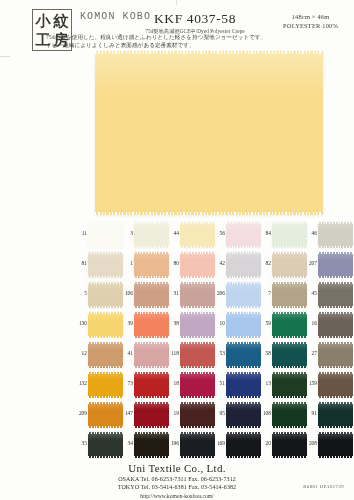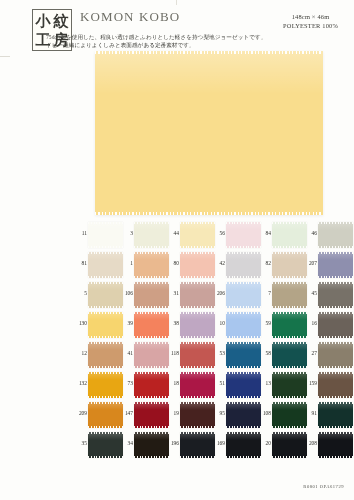--- a/index.html
+++ b/index.html
@@ -32,22 +32,22 @@
     width: 50%; height: 50%;
     font-family: "DejaVu Serif", serif;
     font-size: 15px; line-height: 20px;
     color: #3a3a34; text-align: center;
     font-weight: 600;
   }
   .brand-lines {
     position: absolute; left: 80px; top: 11px;
   }
   .brand-lines div {
-    font-size: 13px; letter-spacing: 1.1px;
-    color: #6e6e66; line-height: 12px;
+    font-size: 10px; letter-spacing: 1.1px;
+    color: #6e6e66; line-height: 12px; font-family: Liberation Mono, monospace;
   }
   #title-block {
     position: absolute; left: 130px; top: 11px;
     width: 130px; text-align: center;
   }
   #prod-code {
     font-size: 13.5px; letter-spacing: 0.6px;
     color: #2a2a26; line-height: 15px;
   }
   #prod-name {
@@ -171,20 +171,24 @@
       <div class="k">小</div>
       <div class="k">紋</div>
       <div class="k">工</div>
       <div class="k">房</div>
     </div>
 
     <div class="brand-lines">
       <div>KOMON KOBO</div>
     </div>
 
+    <div id="title-block">
+      <div id="prod-code">KKF 4037-58</div>
+      <div id="prod-name">75d梨地高減撚GCE中/Dyed Polyester Crepe</div>
+    </div>
 
     <div id="spec-block">
       <div>148cm × 46m</div>
       <div>POLYESTER 100%</div>
     </div>
 
     <div id="desc">
       <div>75dの糸を使用した、程良い透け感とふわりとした軽さを持つ梨地ジョーゼットです。</div>
       <div>ドビー組織によりよくしみと表面感がある定番素材です。</div>
     </div>
@@ -576,15 +580,21 @@
       <div class="cell">
         <div class="cell-label">208</div>
         <div class="cell-chip" style="background: rgb(18, 20, 24);">
           <div class="gl"></div>
           <div class="zz-top"></div>
           <div class="zz-bot"></div>
         </div>
       </div>
     </div>
 
+  <div id="footer">
+    <div id="company">Uni Textile Co., Ltd.</div>
+    <div class="contact">OSAKA  Tel. 06-6253-7311   Fax. 06-6253-7312</div>
+    <div class="contact">TOKYO  Tel. 03-5414-6381   Fax. 03-5414-6382</div>
+    <div id="url">http://www.komon-koubou.com/</div>
+  </div>
   <div id="ref-code">R0801   OPA61729</div>
 
 </div>
 
 </body></html>

